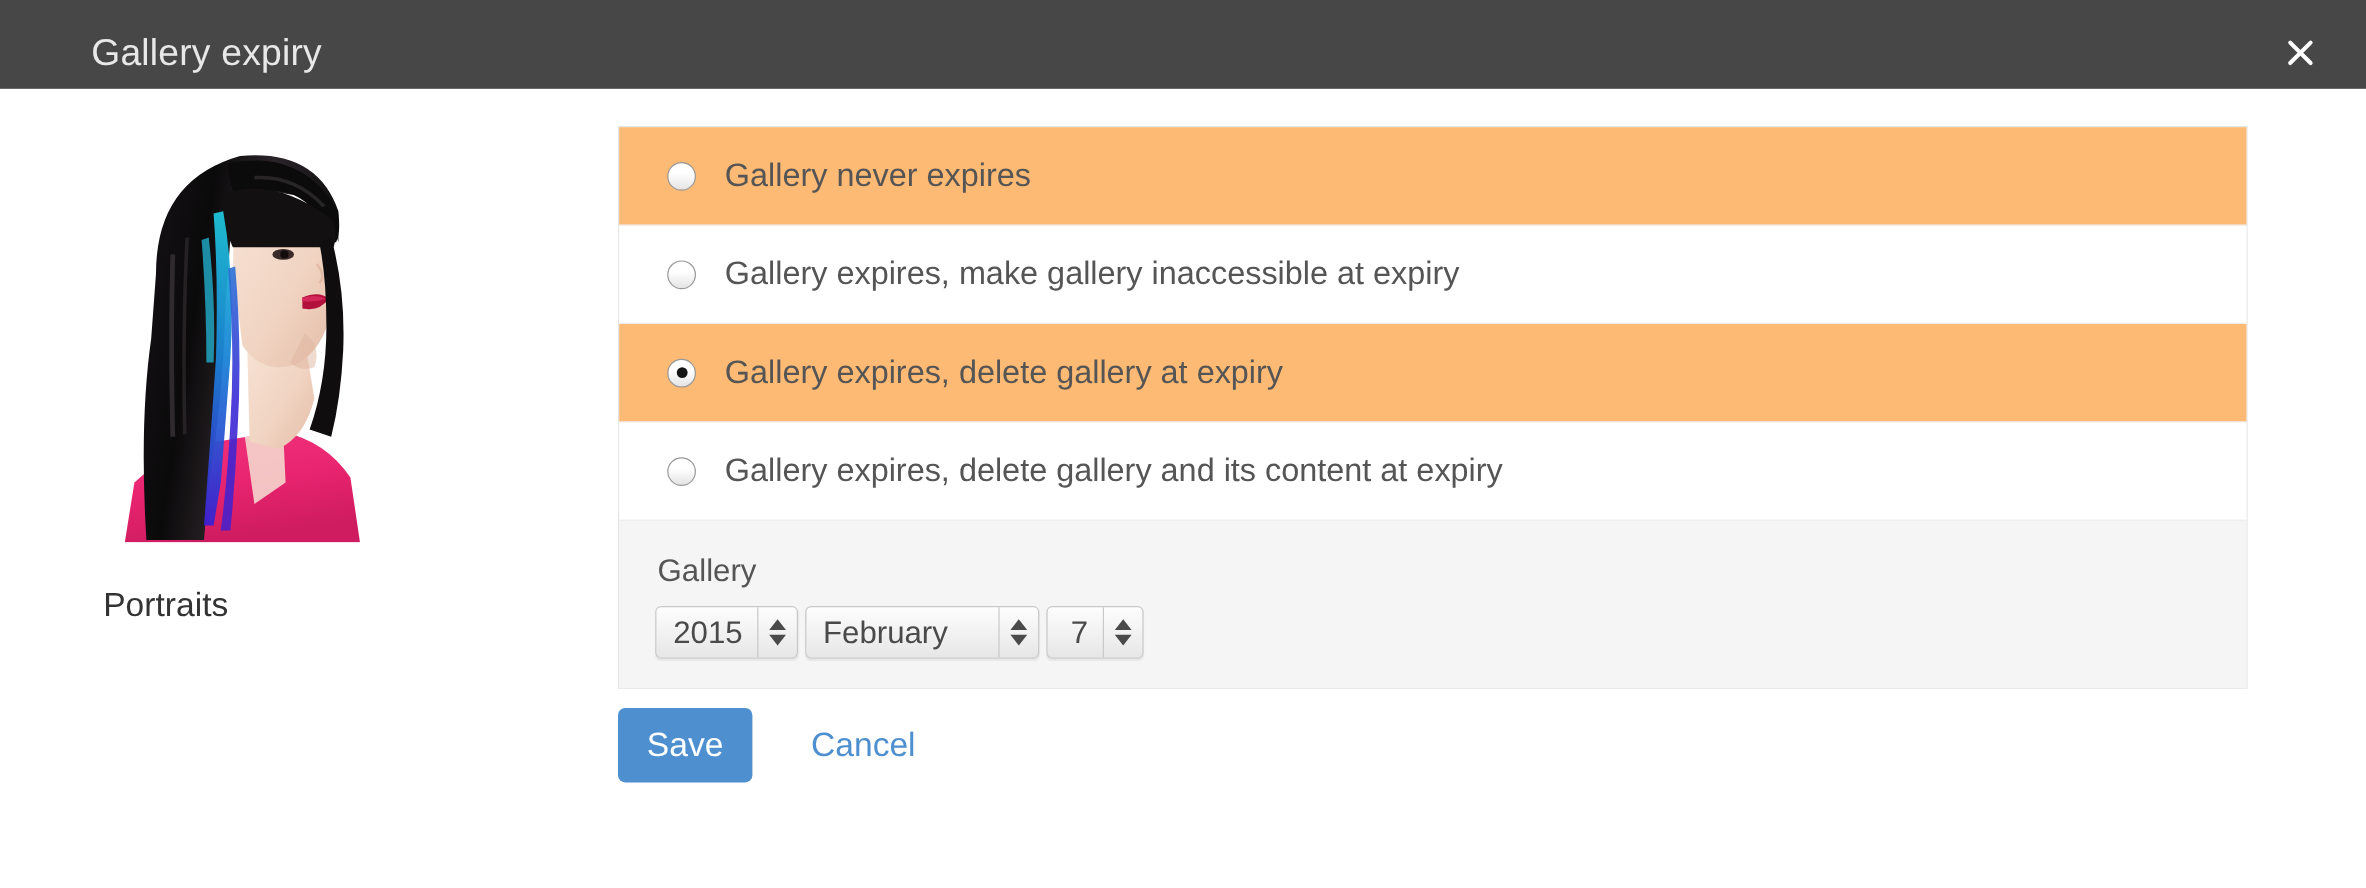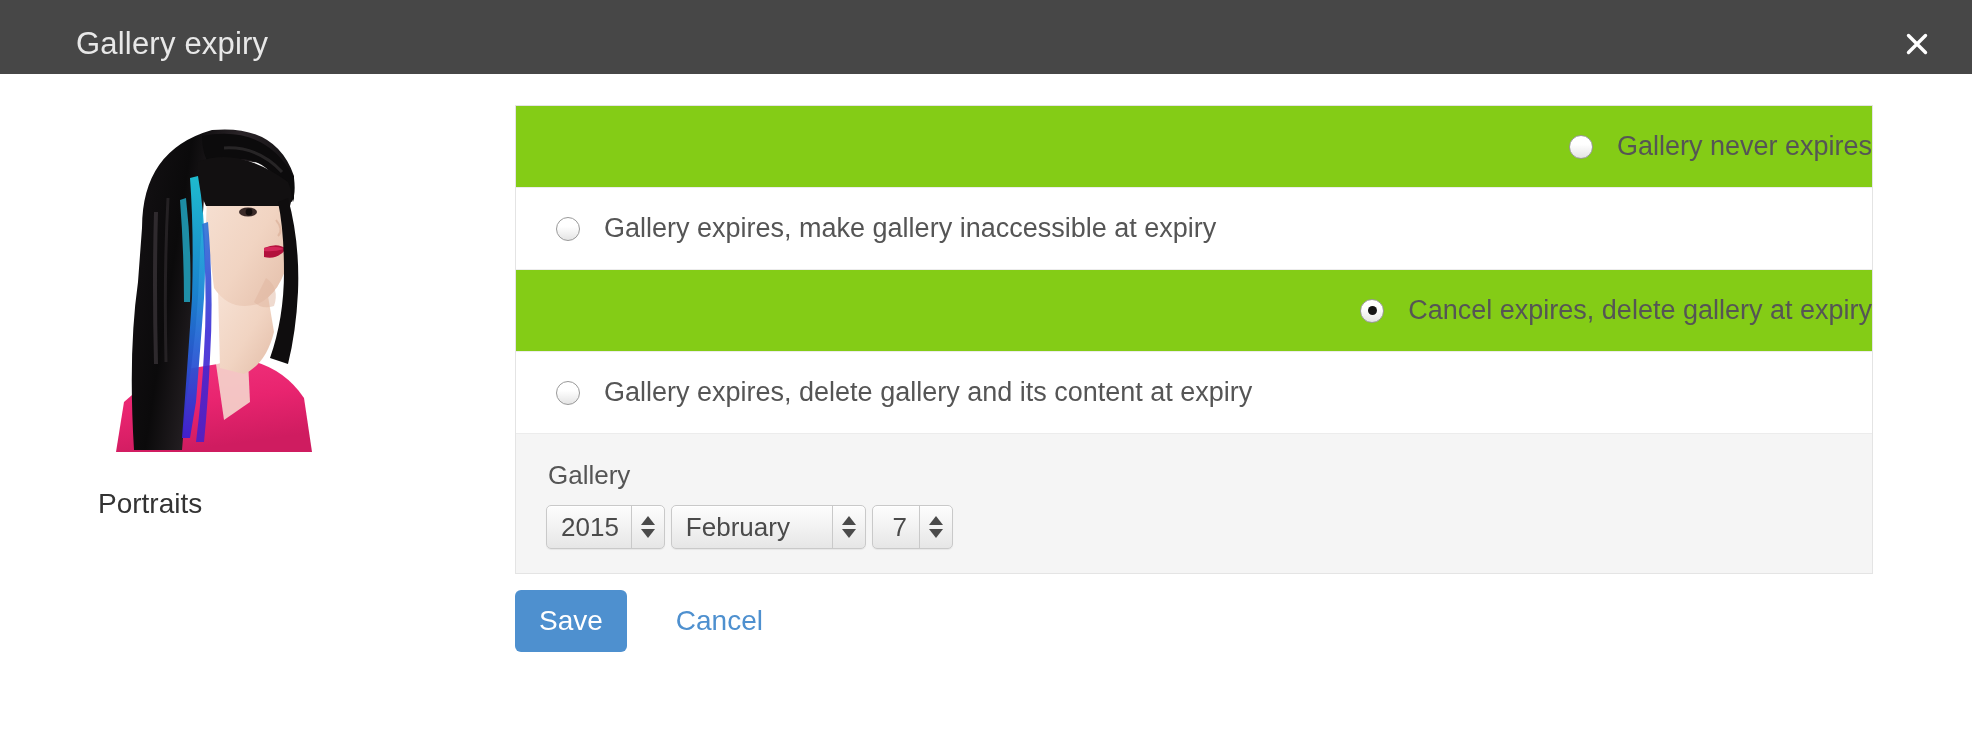--- a/index.html
+++ b/index.html
@@ -42,21 +42,21 @@
   .dialog-body {
     position: absolute;
     left: 0; top: 74px;
     width: 1972px; height: 666px;
     background: #ffffff;
   }
 
   
   .preview-col {
     position: absolute;
-    left: 72px; top: 28px;
+    left: 60px; top: 28px;
     width: 420px;
   }
   .thumb-wrap {
     width: 222px; height: 350px;
     margin-left: 26px;
     background: #ffffff;
     overflow: hidden;
     position: relative;
   }
   .thumb-wrap svg { display: block; }
@@ -79,21 +79,21 @@
   .option-row {
     position: relative;
     height: 82px;
     display: flex;
     align-items: center;
     padding-left: 40px;
     border-bottom: 1px solid #ececec;
     background: #ffffff;
     cursor: pointer;
   }
-  .option-row.alt { background: #84cc16; justify-content: flex-end; }
+  .option-row.alt { background: #fdba74; }
   .option-row:last-child { border-bottom: none; }
 
   
   .radio {
     width: 24px; height: 24px;
     border-radius: 50%;
     border: 1px solid #999999;
     background: linear-gradient(to bottom, #ffffff 0%, #ffffff 38%, #e4e4e4 100%);
     box-shadow: inset 0 1px 1px rgba(255,255,255,0.9);
     flex: 0 0 auto;
@@ -304,21 +304,21 @@
       <span class="option-label">Gallery never expires</span>
     </div>
 
     <div class="option-row">
       <span class="radio"></span>
       <span class="option-label">Gallery expires, make gallery inaccessible at expiry</span>
     </div>
 
     <div class="option-row alt">
       <span class="radio checked"></span>
-      <span class="option-label">Cancel expires, delete gallery at expiry</span>
+      <span class="option-label">Gallery expires, delete gallery at expiry</span>
     </div>
 
     <div class="option-row">
       <span class="radio"></span>
       <span class="option-label">Gallery expires, delete gallery and its content at expiry</span>
     </div>
 
     <div class="expires-row">
       <div class="expires-label">Gallery</div>
       <div class="stepper-group">

